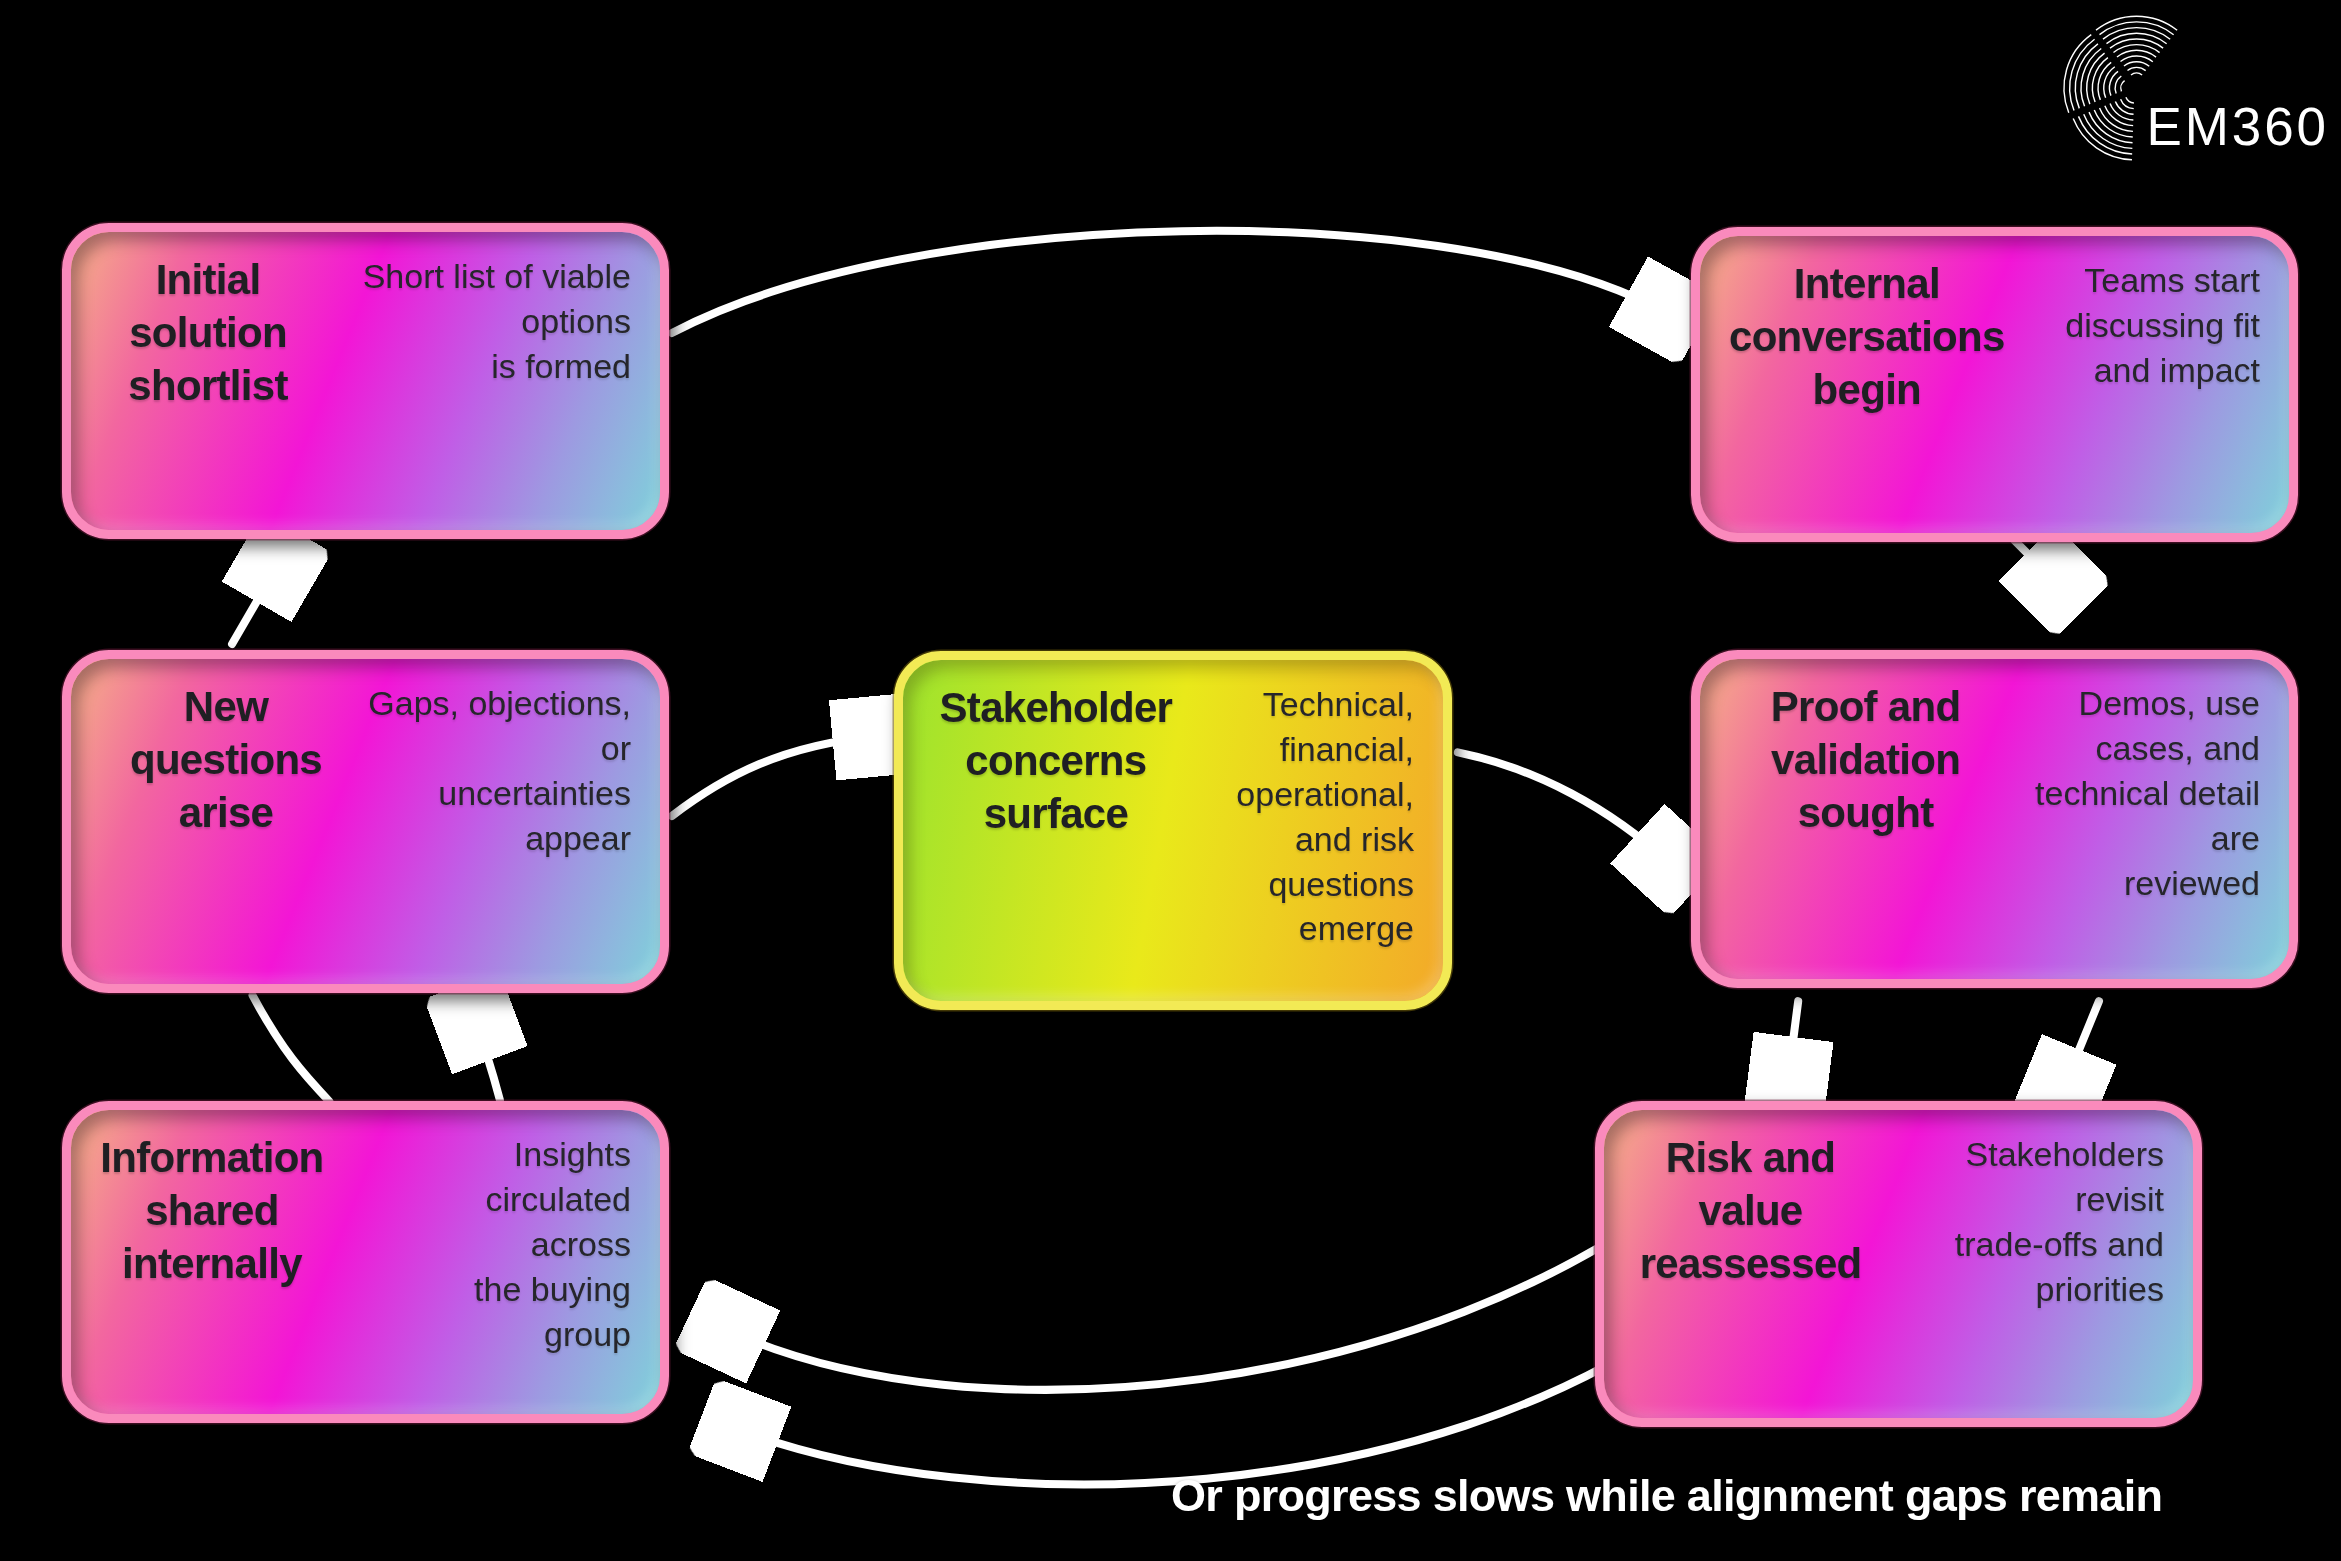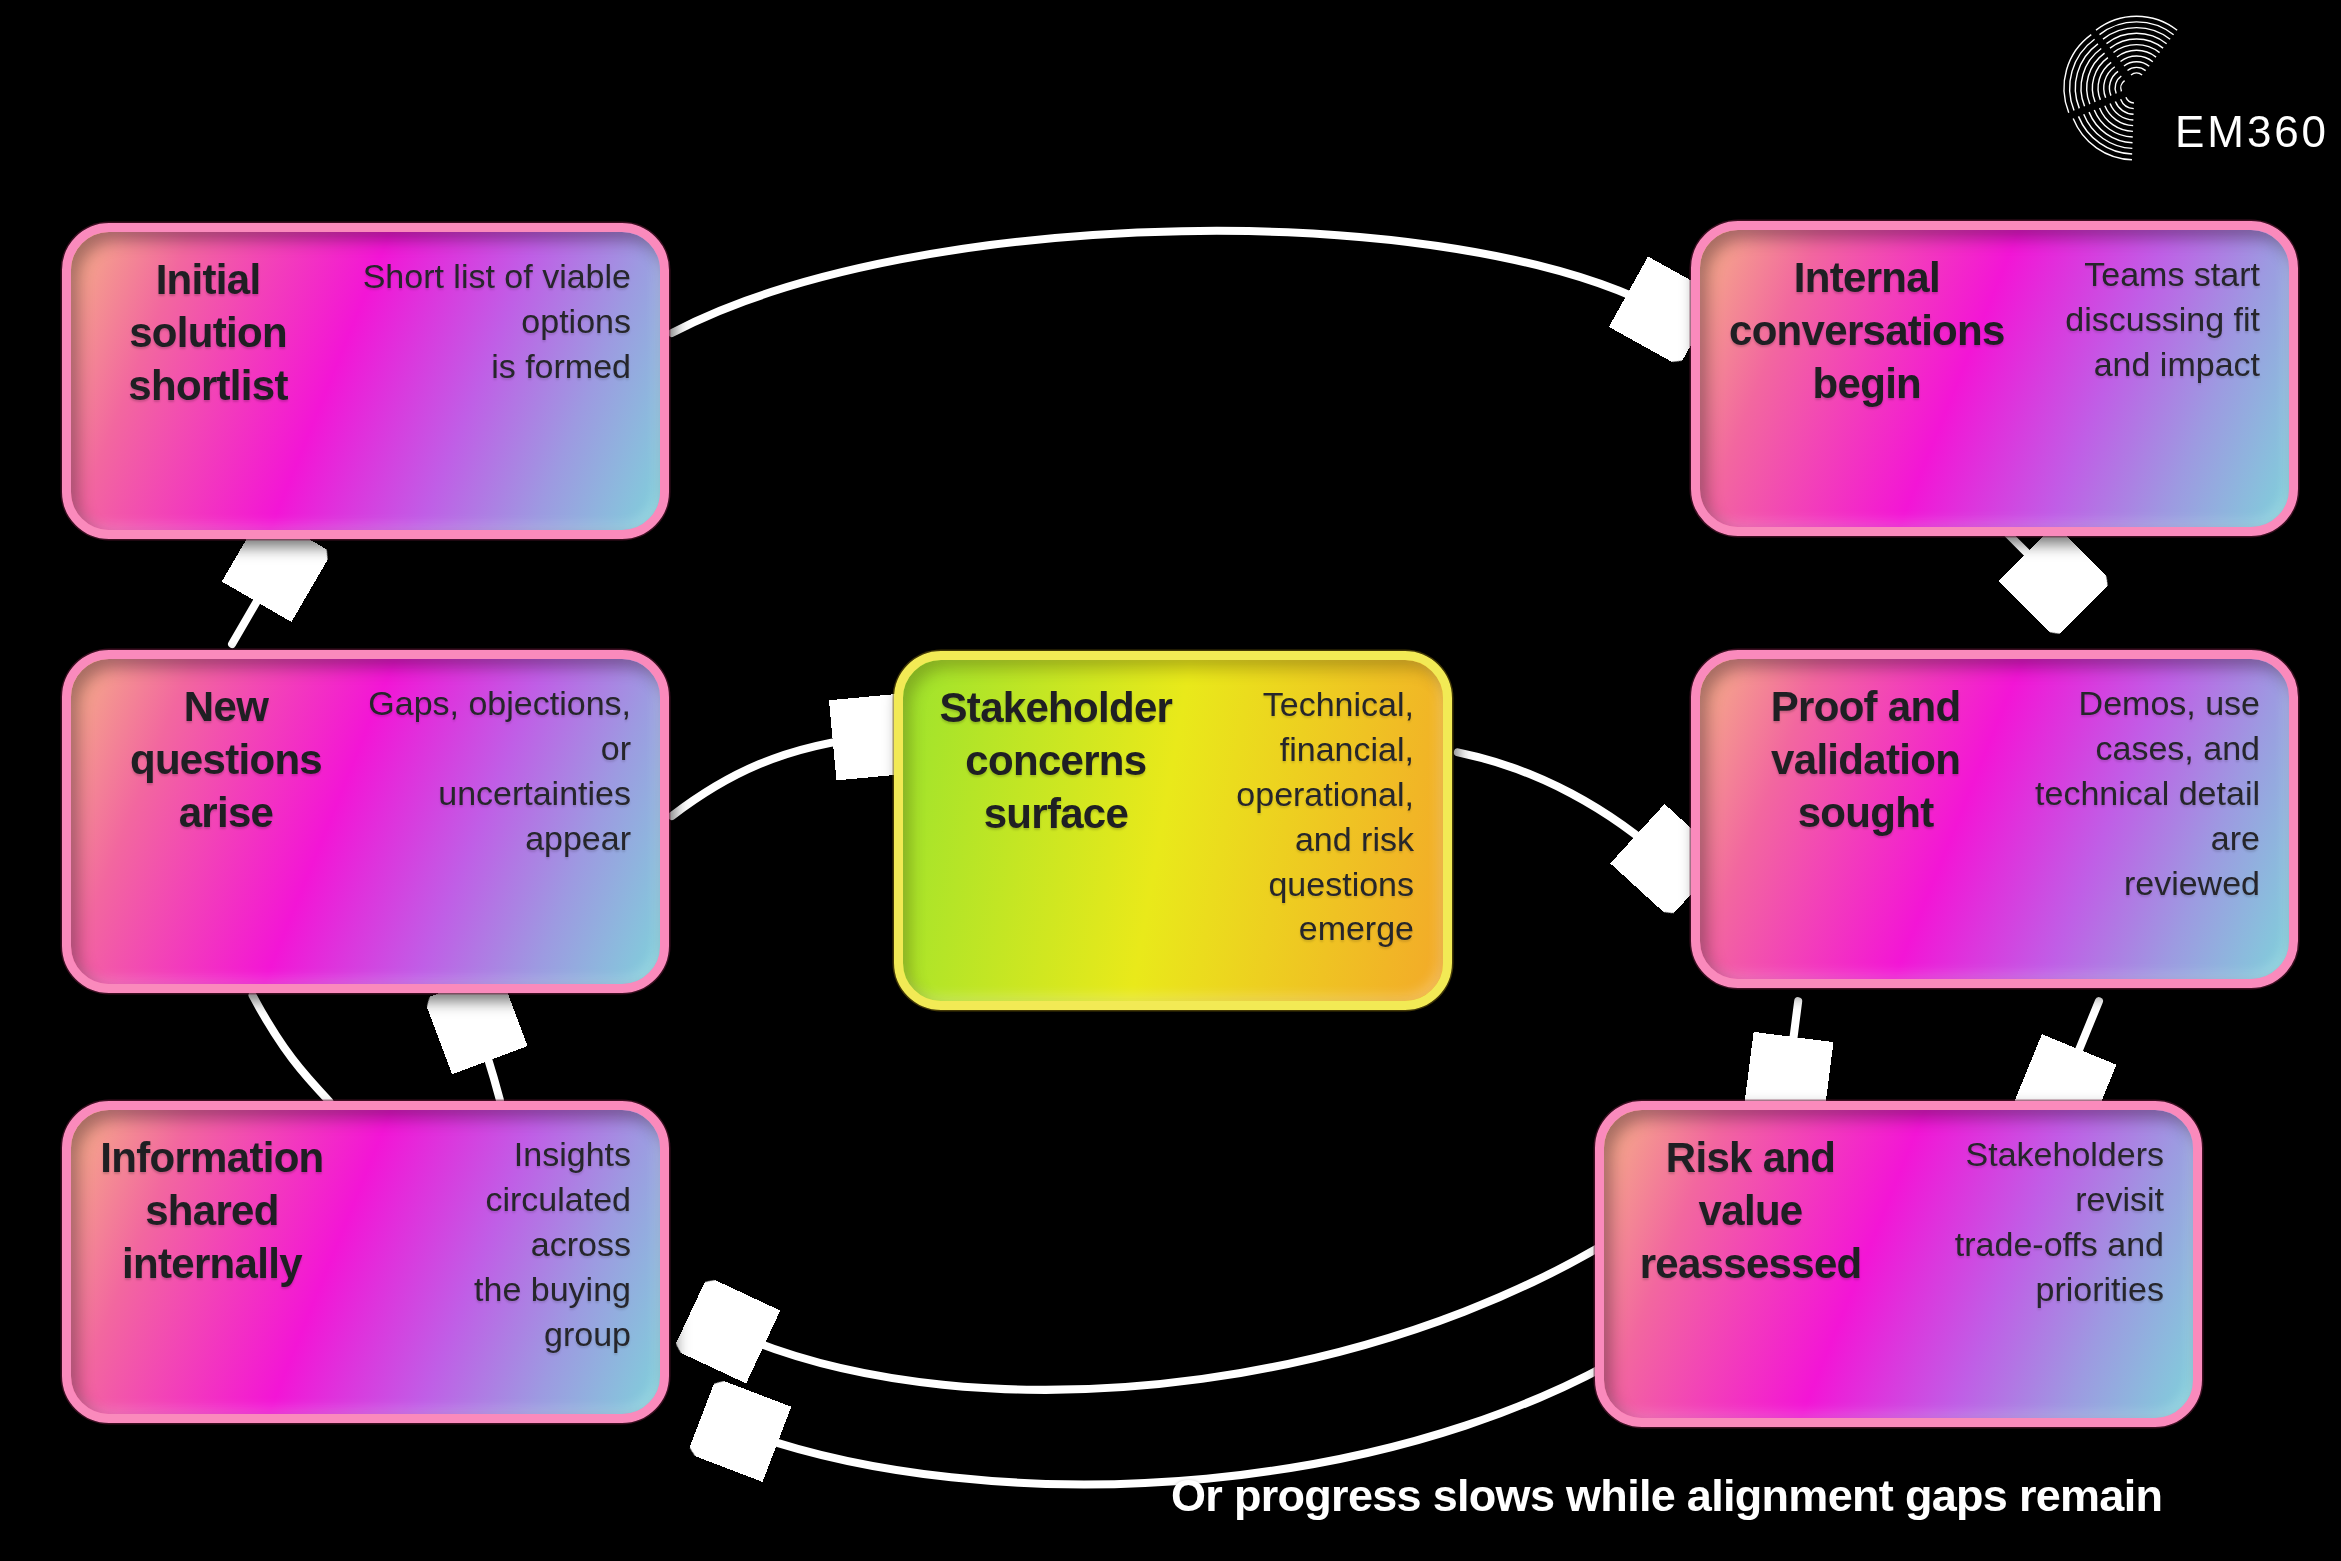--- a/index.html
+++ b/index.html
@@ -6,21 +6,21 @@
   #stage{position:relative;width:2342px;height:1561px;background:#000;overflow:hidden;
          font-family:"Liberation Sans", sans-serif;}
 
   
   .page-title{position:absolute;left:67px;top:16px;width:1991px;
 atomic              color:#fff;font-size:82px;font-weight:700;letter-spacing:-2.9px;line-height:1.05;
               text-shadow:0 2.2px 4.4px rgba(0,0,0,.6);white-space:nowrap;}
   .logo{position:absolute;left:2058px;top:13px;width:271px;height:157px;}
   .logo svg{position:absolute;left:0;top:0;}
   .logo svg circle{fill:none;stroke:#fff;stroke-width:1.9;}
-  .logo-text{position:absolute;right:0px;bottom:13px;color:#fff;font-size:44px;
+  .logo-text{position:absolute;right:0px;bottom:13px;color:#fff;font-size:53px;
              font-weight:400;letter-spacing:2.9px;}
 
   
   .card{position:absolute;border-radius:47px;border:9.5px solid #fa8abc;
         box-sizing:border-box;display:flex;flex-direction:row;justify-content:center;
         padding:22px 29px;text-align:center;
         box-shadow:0 0 0 1.5px rgba(110,25,60,.55), 5.9px 7.3px 14.6px rgba(0,0,0,.55),
                    inset 7.3px 8.8px 14.6px rgba(40,10,35,.38), inset -4.4px -5.9px 11.7px rgba(255,255,255,.18);}
   .card.pink{background:linear-gradient(112deg,#f5b286 0%,#f2679f 17%,#f315d6 45%,#c05ee6 66%,#9d9ae1 82%,#7ed3da 100%);}
   .card.yellow{border-color:#f2ea55;
@@ -28,21 +28,21 @@
                    inset 7.3px 8.8px 14.6px rgba(60,50,5,.30), inset -4.4px -5.9px 11.7px rgba(255,255,255,.22);
         background:linear-gradient(100deg,#9de32d 0%,#e9e91a 48%,#f3a929 100%);}
   .card-title{font-size:42px;font-weight:700;color:#1f1f23;line-height:1.26;
               white-space:pre-line;letter-spacing:-0.7px;text-shadow:0 1.5px 2.2px rgba(0,0,0,.18);}
   .card-divider{height:5.1px;background:#fff;border-radius:2.9px;margin:19px 4.4px;
                 box-shadow:0 2.2px 3.7px rgba(0,0,0,.45);}
   .card-sub{font-size:34px;font-weight:400;color:#26262b;line-height:1.32;white-space:pre-line;
             text-shadow:0 1.5px 2.2px rgba(0,0,0,.14);text-align:right;}
 
   #card-initial{left:62px;top:223px;width:607px;height:316px;}
-  #card-internal{left:1691px;top:221px;width:607px;height:315px;}
+  #card-internal{left:1691px;top:227px;width:607px;height:315px;}
   #card-newq{left:62px;top:650px;width:607px;height:343px;}
   #card-stakeholder{left:894px;top:651px;width:558px;height:359px;}
   #card-proof{left:1691px;top:650px;width:607px;height:338px;}
   #card-info{left:62px;top:1101px;width:607px;height:322px;gap:33px;}
   #card-risk{left:1595px;top:1101px;width:607px;height:326px;}
 
   
   #arrows{position:absolute;left:0;top:0;pointer-events:none;}
   #arrows path{fill:none;stroke:#fff;stroke-width:11;stroke-linecap:round;
                filter:drop-shadow(0 3px 3px rgba(0,0,0,.55));}

